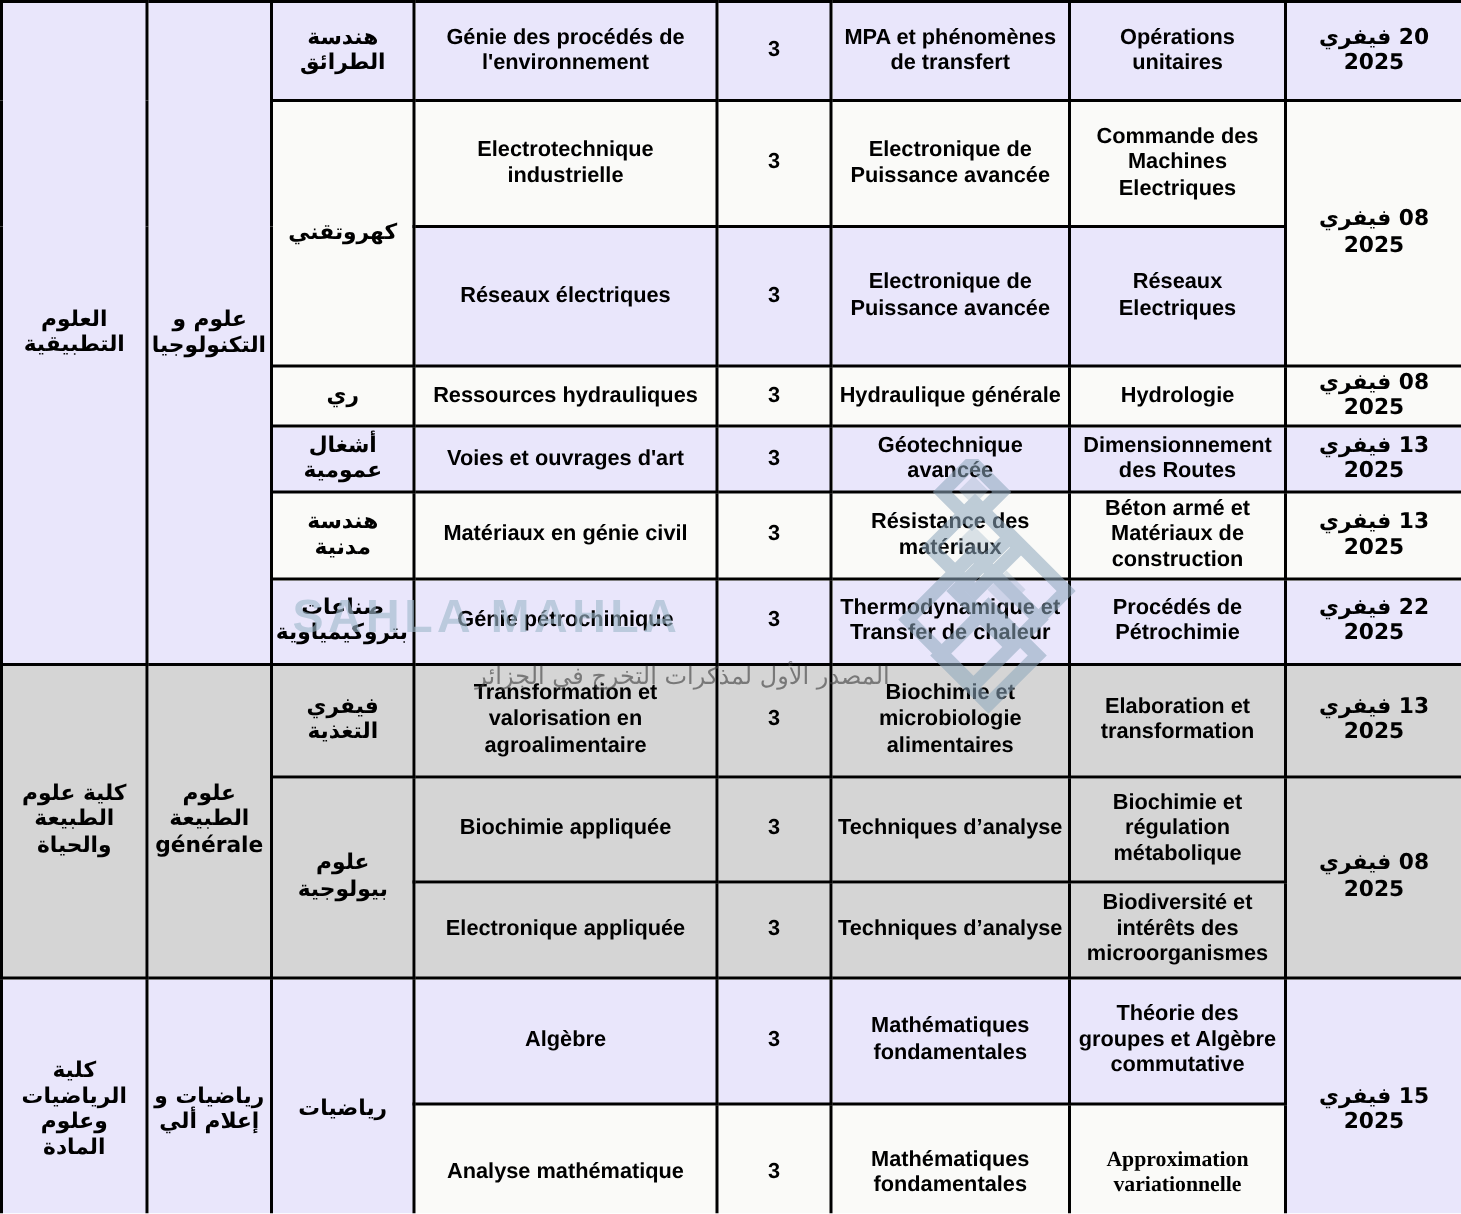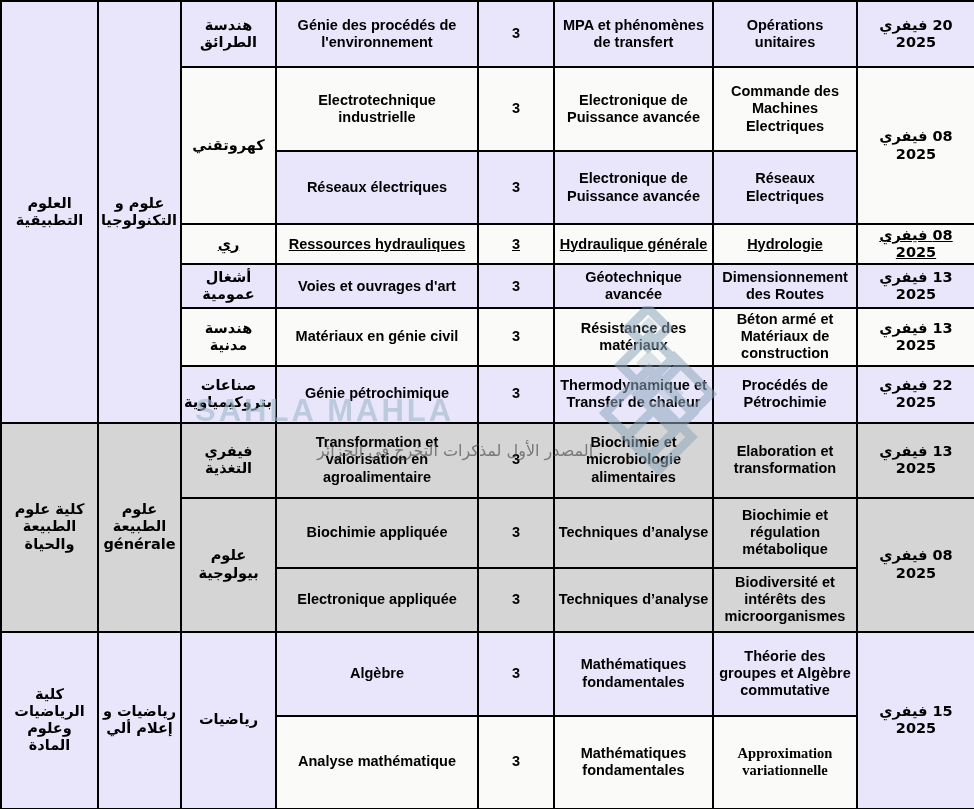--- a/index.html
+++ b/index.html
@@ -157,27 +157,27 @@
           <td class="ar-b t-lav">20 فيفري 2025</td>
         </tr>
         <tr style="height: 84px;">
           <td class="ar t-wht" rowspan="2">كهروتقني</td>
           <td class="t-wht">Electrotechnique industrielle</td>
           <td class="num t-wht">3</td>
           <td class="t-wht">Electronique de Puissance avancée</td>
           <td class="t-wht">Commande des Machines Electriques</td>
           <td class="ar-b t-wht" rowspan="2">08 فيفري 2025</td>
         </tr>
-        <tr style="height: 73px; margin-left: 28px;">
+        <tr style="height: 93px; margin-left: 28px;">
           <td class="t-lav">Réseaux électriques</td>
           <td class="num t-lav">3</td>
           <td class="t-lav">Electronique de Puissance avancée</td>
           <td class="t-lav">Réseaux Electriques</td>
         </tr>
-        <tr style="height: 35px; text-decoration: underline;">
+        <tr style="height: 35px;">
           <td class="ar t-wht">ري</td>
           <td class="t-wht">Ressources hydrauliques</td>
           <td class="num t-wht">3</td>
           <td class="t-wht">Hydraulique générale</td>
           <td class="t-wht">Hydrologie</td>
           <td class="ar-b t-wht">08 فيفري 2025</td>
         </tr>
         <tr style="height: 44px;">
           <td class="ar t-lav">أشغال عمومية</td>
           <td class="t-lav">Voies et ouvrages d'art</td>

